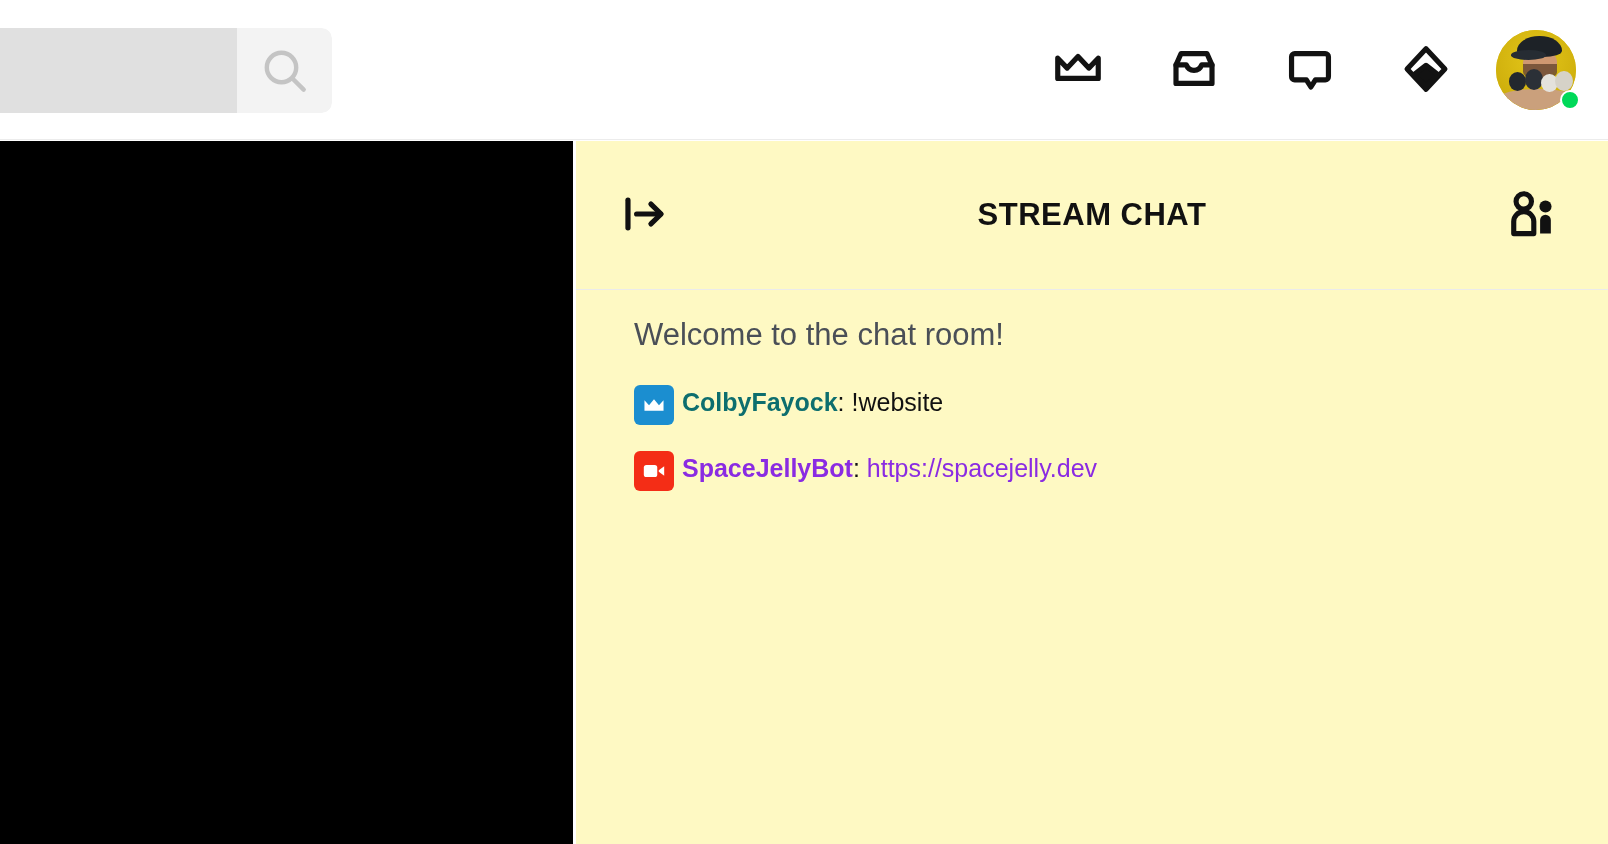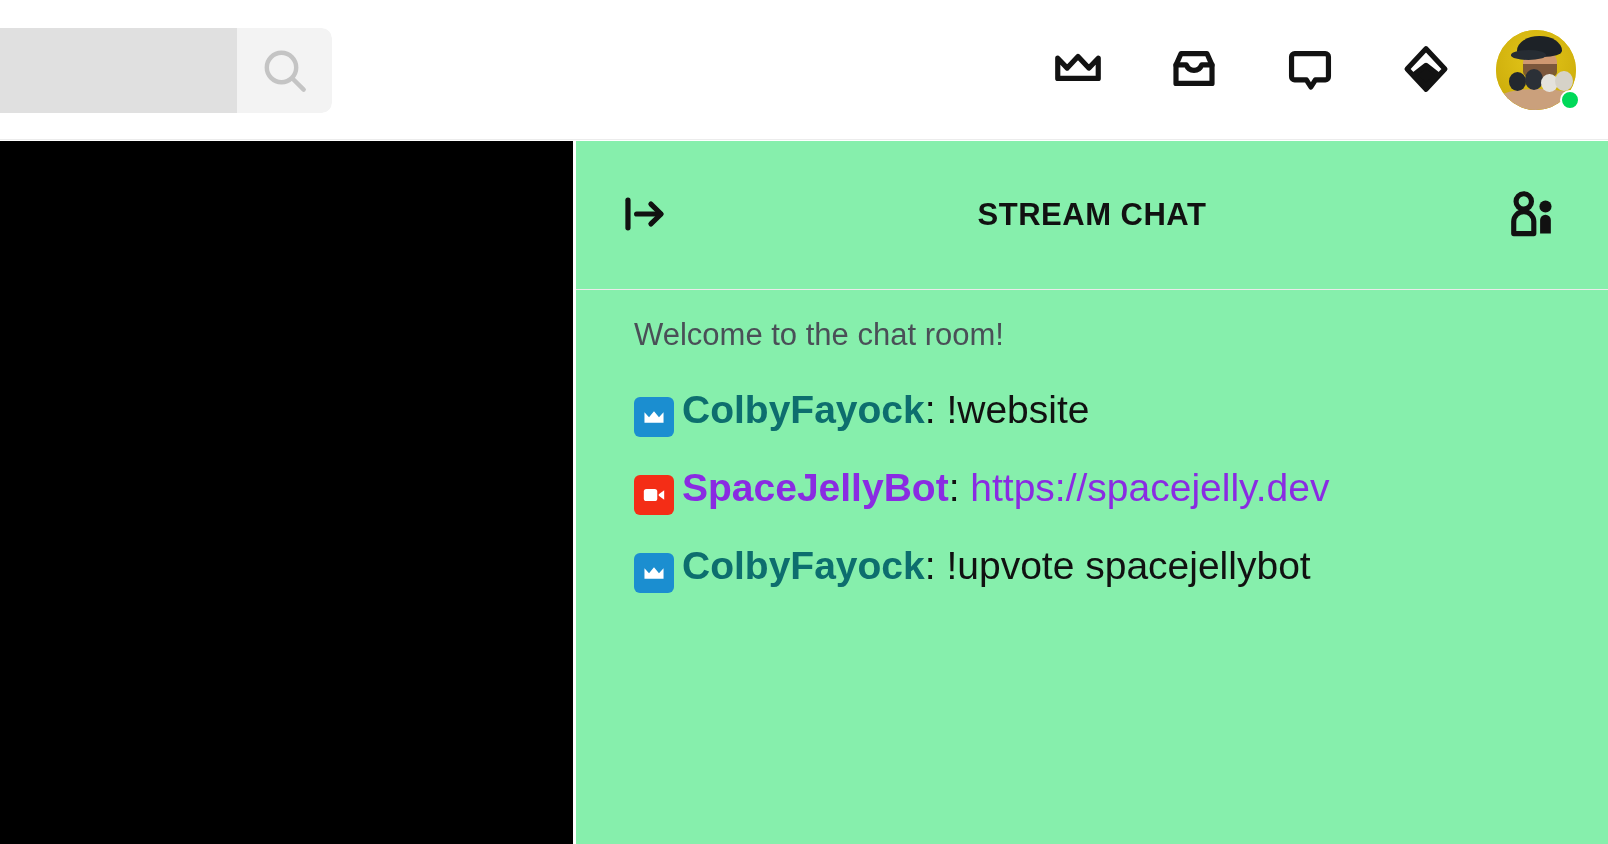--- a/index.html
+++ b/index.html
@@ -184,21 +184,21 @@
     background: #000000;
   }
 
   
   .chat-panel {
     position: absolute;
     left: 576px;
     top: 141px;
     width: 1032px;
     height: 703px;
-    background: #86efac;
+    background: #fef9c3;
     display: flex;
     flex-direction: column;
   }
 
   .chat-header {
     position: relative;
     height: 149px;
     border-bottom: 1px solid #ebebeb;
     display: flex;
     align-items: center;
@@ -251,21 +251,21 @@
   }
 
   .chat-welcome {
     font-size: 31px;
     color: #4a4f57;
     line-height: 1.25;
     margin-bottom: 30px;
   }
 
   .chat-message {
-    font-size: 39px;
+    font-size: 25px;
     line-height: 1.30;
     color: #111111;
     margin-bottom: 26px;
     word-wrap: break-word;
   }
 
   .badge {
     display: inline-flex;
     align-items: center;
     justify-content: center;
@@ -411,27 +411,18 @@
         <span class="badge" style="background:#f42d16">
           <span>
             <svg width="26" height="26" viewBox="0 0 24 24" fill="#ffffff">
               <rect x="2.6" y="6.4" width="12.4" height="11.2" rx="2.4"></rect>
               <path d="M16.4 11.2 L21.4 7.6 L21.4 16.4 L16.4 12.8 Z"></path>
             </svg>
           </span>
         </span><span class="msg-user" style="color:#8a2be2">SpaceJellyBot</span><span>: </span><span class="msg-link">https://spacejelly.dev</span>
       </div>
 
-      <div class="chat-message">
-        <span class="badge" style="background:#1b8ed0">
-          <span>
-            <svg width="26" height="26" viewBox="0 0 24 24" fill="#ffffff">
-              <path d="M3.2 7.6 L7.4 12.2 L12 6.6 L16.6 12.2 L20.8 7.6 L20.8 17.4 L3.2 17.4 Z"></path>
-            </svg>
-          </span>
-        </span><span class="msg-user" style="color:#0d6e6e">ColbyFayock</span><span>: </span><span style="color:#111111">!upvote spacejellybot</span>
-      </div>
 
 
     </div>
   </div>
 
 </div>
 
 </body></html>

